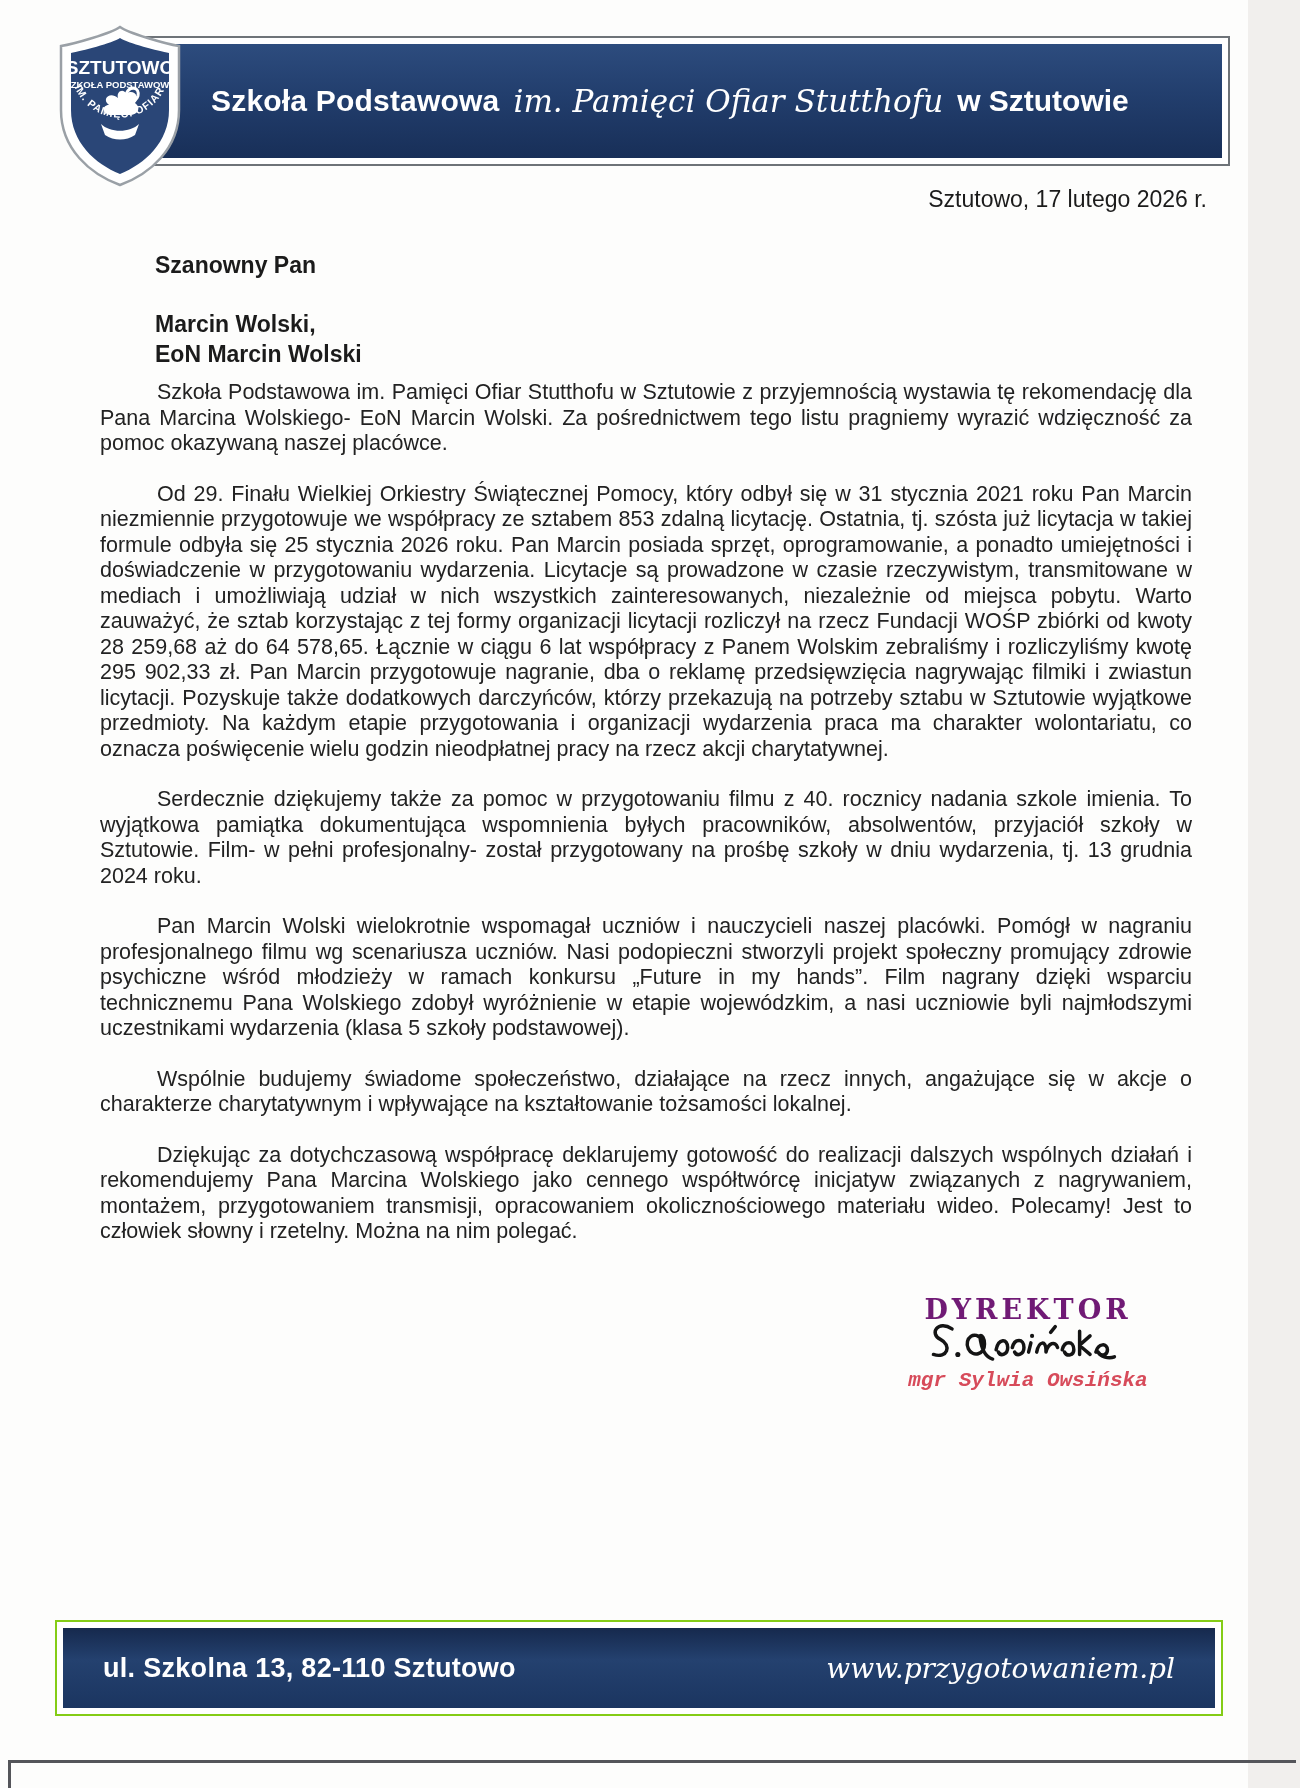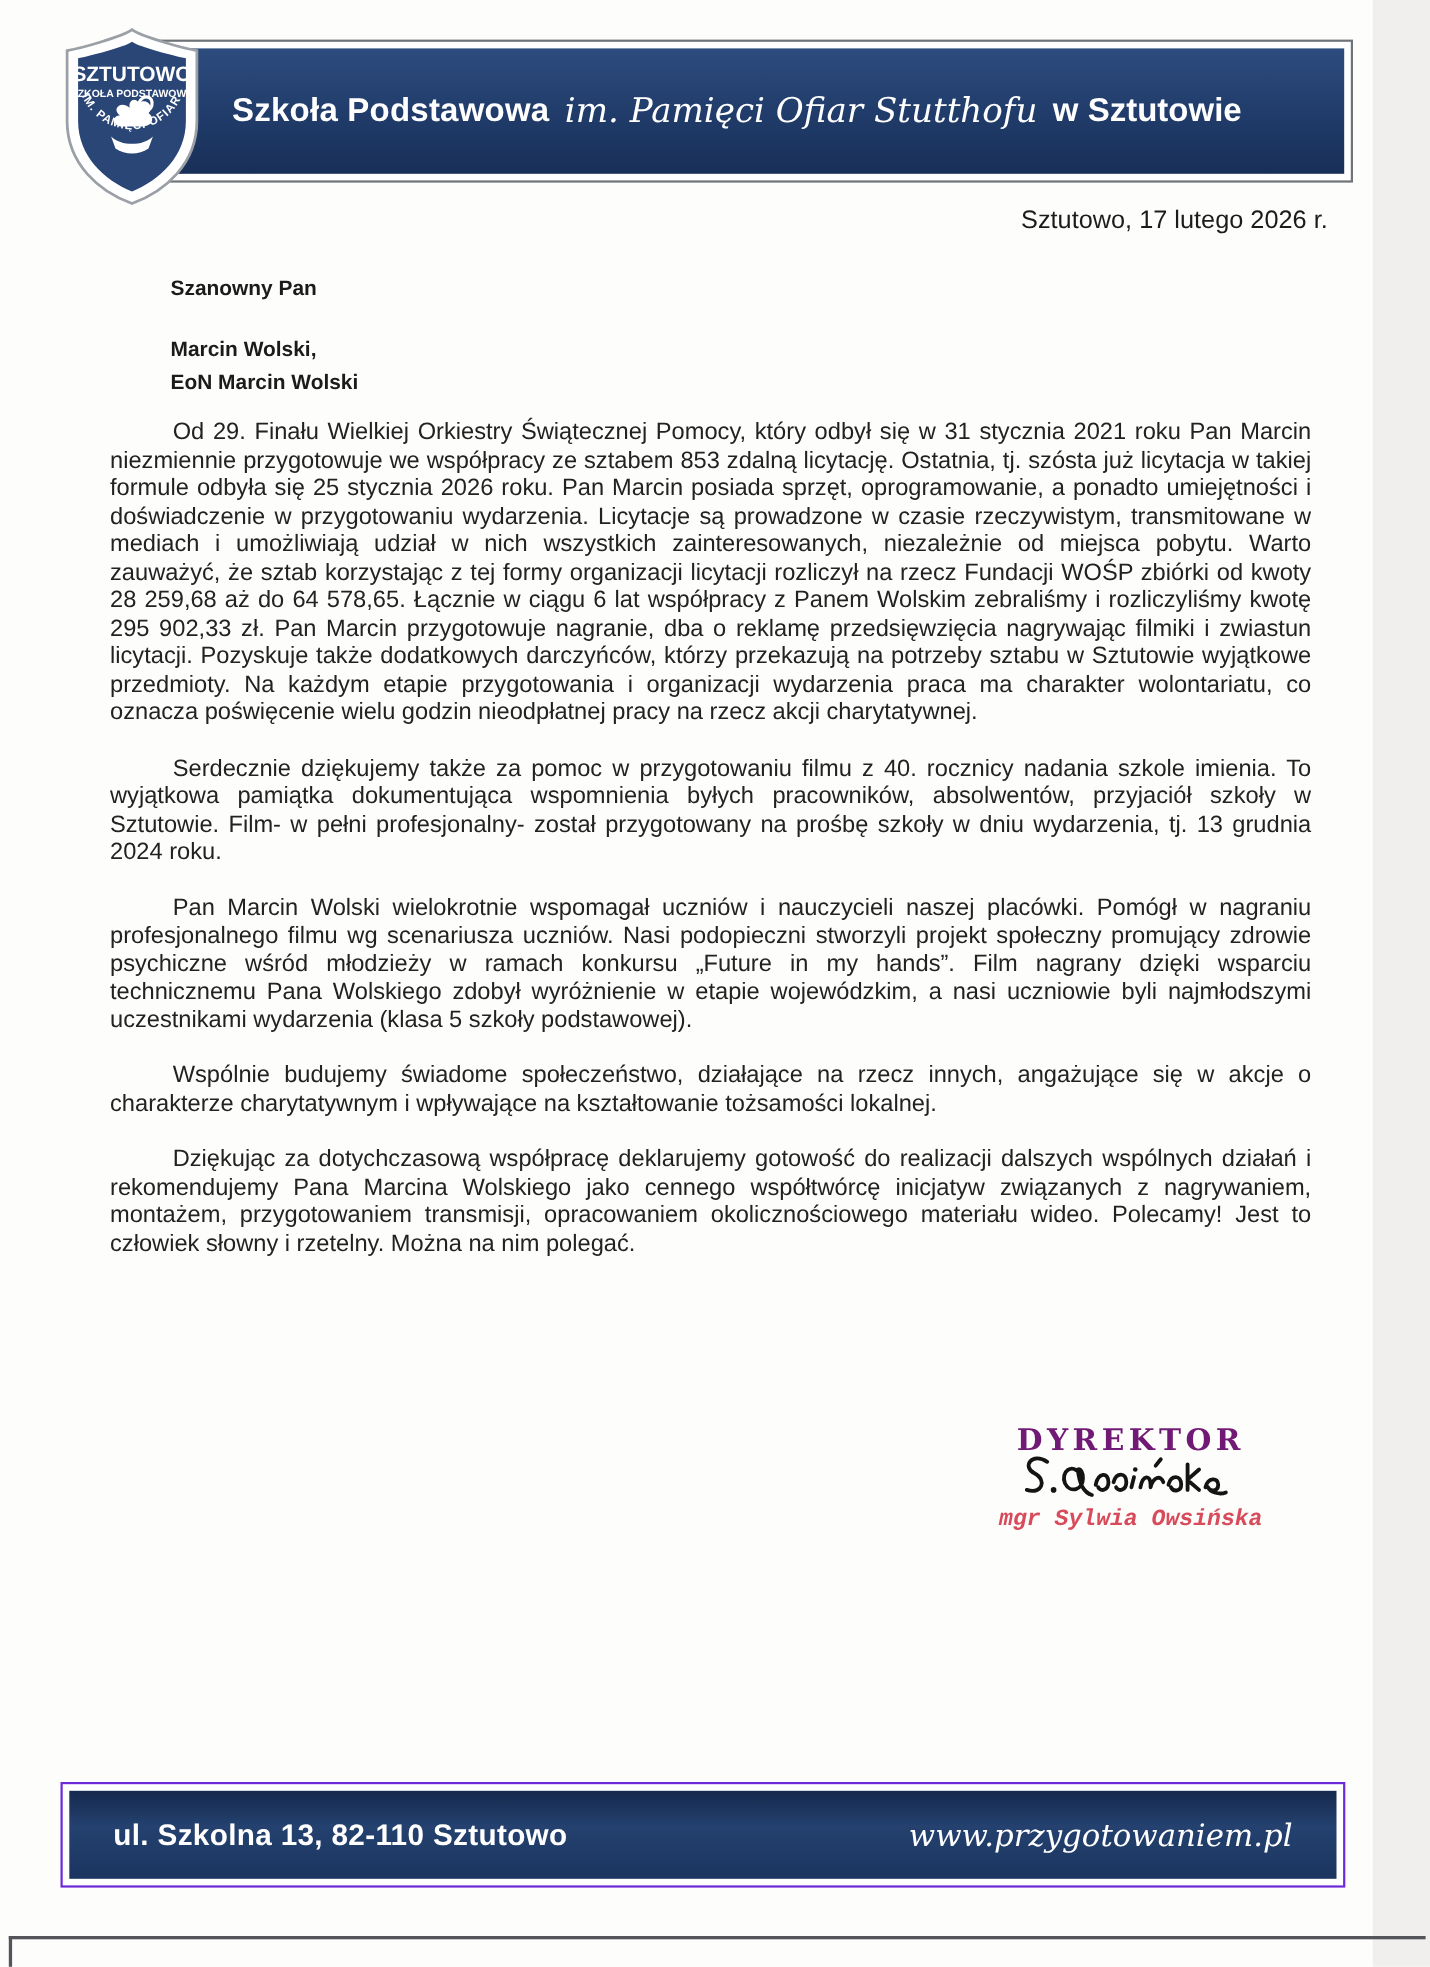--- a/index.html
+++ b/index.html
@@ -23,21 +23,21 @@
     padding-left:108px;color:#ffffff;white-space:nowrap;
   }
   .school-bold{font-weight:bold;font-size:30px;letter-spacing:.2px;}
   .school-italic{font-family:"DejaVu Serif", serif;font-style:italic;font-size:31px;margin:0 14px;}
   .school-suffix{font-weight:bold;font-size:30px;}
   
   .logo{position:absolute;left:52px;top:24px;width:136px;height:164px;}
   
   .date-line{position:absolute;left:117px;top:186px;width:1090px;text-align:right;font-size:23px;color:#1b1b1b;}
   
-  .recipient{position:absolute;left:155px;top:252px;font-weight:bold;font-size:19px;color:#1b1b1b;}
+  .recipient{position:absolute;left:155px;top:252px;font-weight:bold;font-size:23px;color:#1b1b1b;}
   .recipient .salutation{margin-bottom:30px;}
   .recipient .name-line{line-height:30px;}
   
   .letter-body{position:absolute;left:100px;top:380px;width:1092px;}
   .letter-body p{
     margin:0 0 25px 0;text-align:justify;text-indent:57px;
     font-size:21.5px;line-height:25.5px;color:#222222;
   }
   
   .signature-block{position:absolute;left:878px;top:1294px;width:300px;text-align:center;}
@@ -46,21 +46,21 @@
     letter-spacing:4px;color:#701a75;
   }
   .sig-script{margin-top:-10px;}
   .sig-name{
     font-family:Liberation Mono, monospace;font-style:italic;font-weight:bold;
     font-size:21px;color:#d74b5a;margin-top:-8px;
   }
   
   .footer-outer{
     position:absolute;left:55px;top:1620px;width:1168px;height:96px;
-    border:2px solid #6d28d9;background:#ffffff;padding:6px;box-sizing:border-box;
+    border:2px solid #84cc16;background:#ffffff;padding:6px;box-sizing:border-box;
   }
   .footer-inner{
     width:100%;height:100%;
     background:linear-gradient(180deg,#16294d 0%,#24416f 40%,#1b3560 100%);
     display:flex;align-items:center;justify-content:space-between;
     box-sizing:border-box;padding:0 40px;color:#ffffff;
   }
   .footer-address{font-weight:bold;font-size:27px;letter-spacing:.3px;}
   .footer-site{font-family:"DejaVu Serif", serif;font-style:italic;font-size:28px;}
   
@@ -98,20 +98,21 @@
 
 <div class="date-line">Sztutowo, 17 lutego 2026 r.</div>
 
 <div class="recipient">
   <div class="salutation">Szanowny Pan</div>
   <div class="name-line">Marcin Wolski,</div>
   <div class="name-line">EoN Marcin Wolski</div>
 </div>
 
 <div class="letter-body">
+  <p>Szkoła Podstawowa im. Pamięci Ofiar Stutthofu w Sztutowie z przyjemnością wystawia tę rekomendację dla Pana Marcina Wolskiego- EoN Marcin Wolski. Za pośrednictwem tego listu pragniemy wyrazić wdzięczność za pomoc okazywaną naszej placówce.</p>
   <p>Od 29. Finału Wielkiej Orkiestry Świątecznej Pomocy, który odbył się w 31 stycznia 2021 roku Pan Marcin niezmiennie przygotowuje we współpracy ze sztabem 853 zdalną licytację. Ostatnia, tj. szósta już licytacja w takiej formule odbyła się 25 stycznia 2026 roku. Pan Marcin posiada sprzęt, oprogramowanie, a ponadto umiejętności i doświadczenie w przygotowaniu wydarzenia. Licytacje są prowadzone w czasie rzeczywistym, transmitowane w mediach i umożliwiają udział w nich wszystkich zainteresowanych, niezależnie od miejsca pobytu. Warto zauważyć, że sztab korzystając z tej formy organizacji licytacji rozliczył na rzecz Fundacji WOŚP zbiórki od kwoty 28 259,68 aż do 64 578,65. Łącznie w ciągu 6 lat współpracy z Panem Wolskim zebraliśmy i rozliczyliśmy kwotę 295 902,33 zł. Pan Marcin przygotowuje nagranie, dba o reklamę przedsięwzięcia nagrywając filmiki i zwiastun licytacji. Pozyskuje także dodatkowych darczyńców, którzy przekazują na potrzeby sztabu w Sztutowie wyjątkowe przedmioty. Na każdym etapie przygotowania i organizacji wydarzenia praca ma charakter wolontariatu, co oznacza poświęcenie wielu godzin nieodpłatnej pracy na rzecz akcji charytatywnej.</p>
   <p>Serdecznie dziękujemy także za pomoc w przygotowaniu filmu z 40. rocznicy nadania szkole imienia. To wyjątkowa pamiątka dokumentująca wspomnienia byłych pracowników, absolwentów, przyjaciół szkoły w Sztutowie. Film- w pełni profesjonalny- został przygotowany na prośbę szkoły w dniu wydarzenia, tj. 13 grudnia 2024 roku.</p>
   <p>Pan Marcin Wolski wielokrotnie wspomagał uczniów i nauczycieli naszej placówki. Pomógł w nagraniu profesjonalnego filmu wg scenariusza uczniów. Nasi podopieczni stworzyli projekt społeczny promujący zdrowie psychiczne wśród młodzieży w ramach konkursu „Future in my hands”. Film nagrany dzięki wsparciu technicznemu Pana Wolskiego zdobył wyróżnienie w etapie wojewódzkim, a nasi uczniowie byli najmłodszymi uczestnikami wydarzenia (klasa 5 szkoły podstawowej).</p>
   <p>Wspólnie budujemy świadome społeczeństwo, działające na rzecz innych, angażujące się w akcje o charakterze charytatywnym i wpływające na kształtowanie tożsamości lokalnej.</p>
   <p>Dziękując za dotychczasową współpracę deklarujemy gotowość do realizacji dalszych wspólnych działań i rekomendujemy Pana Marcina Wolskiego jako cennego współtwórcę inicjatyw związanych z nagrywaniem, montażem, przygotowaniem transmisji, opracowaniem okolicznościowego materiału wideo. Polecamy! Jest to człowiek słowny i rzetelny. Można na nim polegać.</p>
 </div>
 
 <div class="signature-block">
   <div class="sig-title">DYREKTOR</div>
   <svg class="sig-script" width="210" height="58" viewBox="0 0 175 50">

